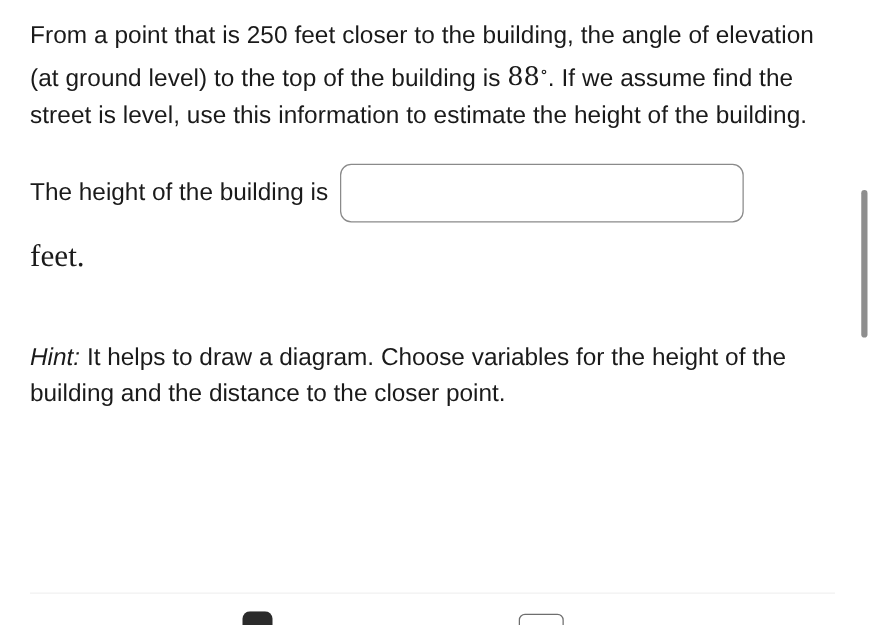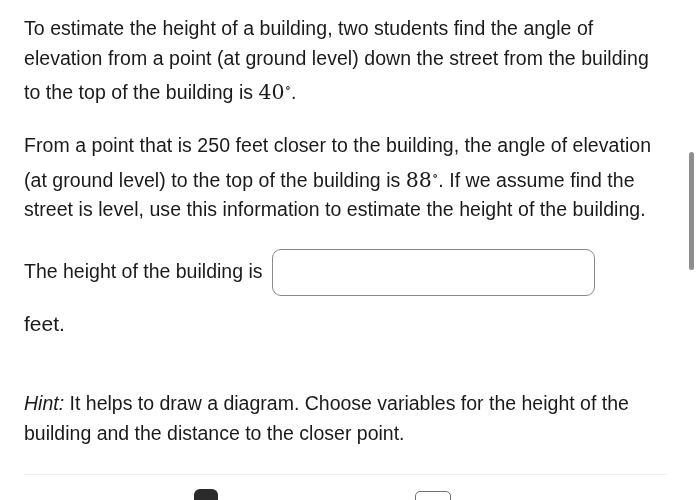--- a/index.html
+++ b/index.html
@@ -68,23 +68,24 @@
     border-radius: 9px;
     background: #ffffff;
     font-family: "Liberation Sans", sans-serif;
     font-size: 17px;
     color: #1a1a1a;
     padding: 0 10px;
     outline: none;
   }
 
   .units-line {
-    font-size: 21px;
+    font-size: 25px;
     line-height: 29.5px;
     margin: 13px 0 0 0;
+    font-family: Liberation Serif, serif;
   }
 
   .hint {
     font-size: 19.5px;
     line-height: 29.5px;
     margin: 51px 0 0 0;
     max-width: 632px;
   }
   .hint .hint-label {
     font-style: italic;
@@ -146,21 +147,20 @@
     height: 118px;
     background: #8e8e8e;
     border-radius: 3px;
   }
 </style>
 </head>
 <body>
 
 <div id="problem-pane">
 
-  <p class="para"><span>To estimate the height of a building, two students find the angle of elevation from a point (at ground level) down the street from the building to the top of the building is </span><span class="math"><span>40</span><span class="deg">∘</span></span><span>.</span></p>
 
   <p class="para"><span>From a point that is 250 feet closer to the building, the angle of elevation (at ground level) to the top of the building is </span><span class="math"><span>88</span><span class="deg">∘</span></span><span>. If we assume find the street is level, use this information to estimate the height of the building.</span></p>
 
   <div class="answer-line">
     <span class="lead">The height of the building is</span>
     <input id="answer-input" type="text" placeholder="" style="">
   </div>
 
   <p class="units-line">feet.</p>
 

